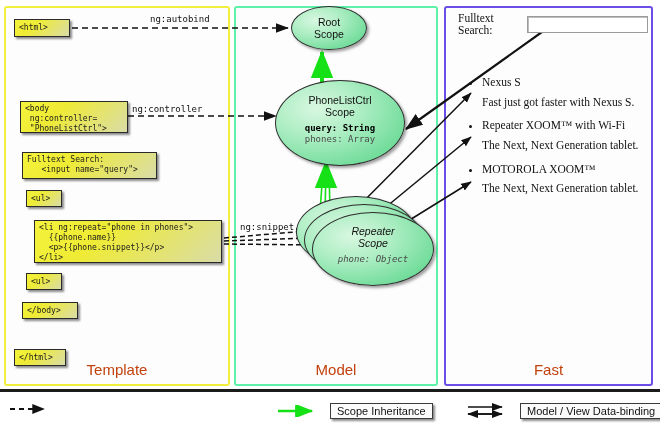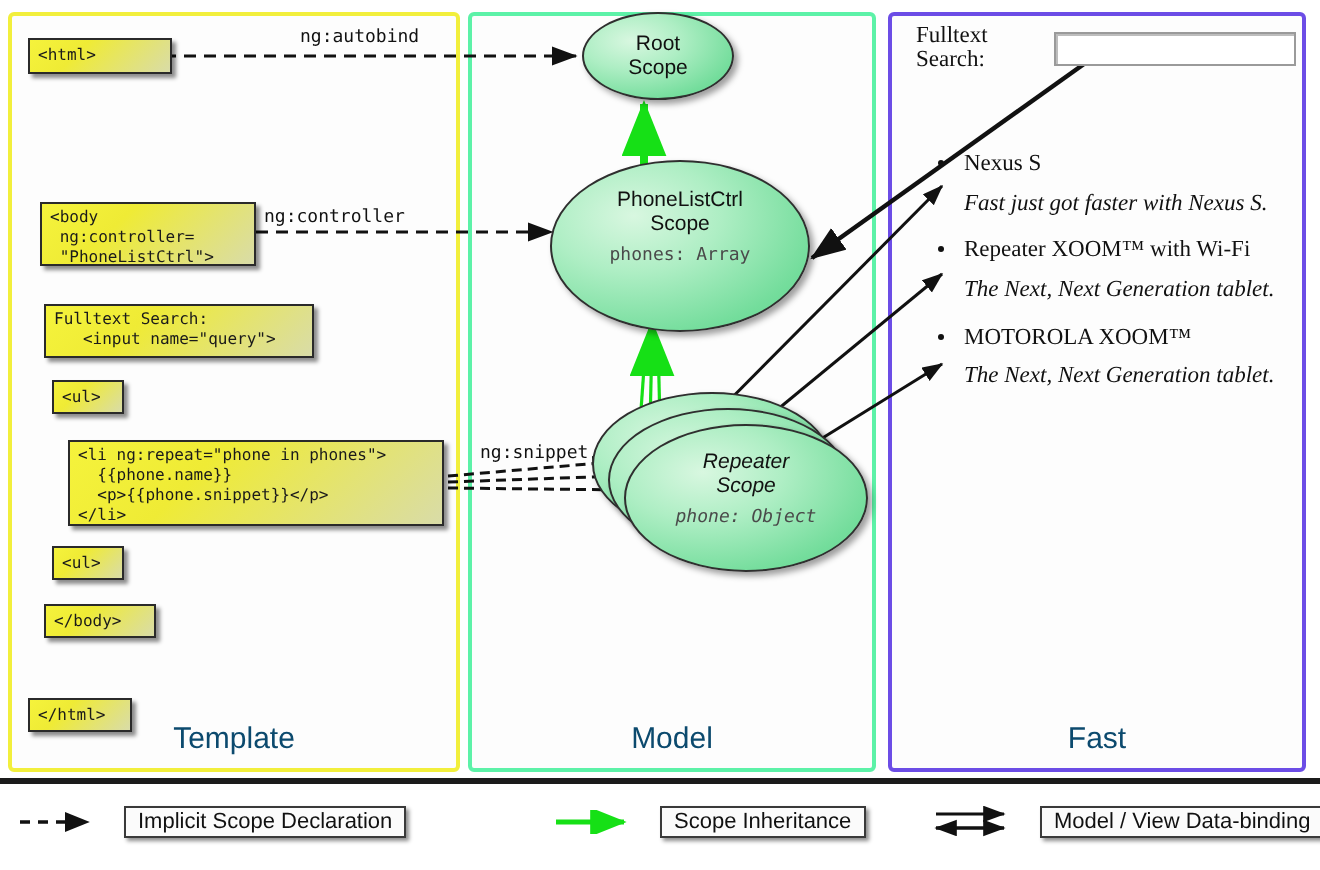--- a/index.html
+++ b/index.html
@@ -34,21 +34,21 @@
   .panel-model    { left: 234px; top: 6px;  width: 204px; height: 380px; border: 2px solid #5df2a8; }
   .panel-view     { left: 444px; top: 6px;  width: 209px; height: 380px; border: 2px solid #6c4de6; }
 
   .panel-label {
     position: absolute;
     bottom: 6px;
     left: 0;
     width: 100%;
     text-align: center;
     font-size: 15px;
-    color: #0c4a6e;
+    color: #c2410c;
     font-family: "Liberation Sans", sans-serif;
   }
 
   
   .codebox {
     position: absolute;
     background: linear-gradient(135deg, #f5f33c 0%, #efeb35 35%, #d9dca8 100%);
     border: 1px solid #2a2a2a;
     box-shadow: 2px 2px 2px rgba(0,0,0,0.45);
     font-family: "DejaVu Sans Mono", monospace;
@@ -116,21 +116,21 @@
     font-size: 11.5px;
   }
   .phone-list li { margin: 0; }
   .phone-name { line-height: 1.1; }
   .phone-snippet {
     margin: 7px 0 11px 0;
     font-size: 11.5px;
     line-height: 1.1;
     list-style: none;
   }
-  .phone-snippet-row { list-style: none; margin-left: -14px; font-style: italic; }
+  .phone-snippet-row { list-style: none; margin-left: -14px; }
 
   
   .edge-label {
     position: absolute;
     font-family: "DejaVu Sans Mono", monospace;
     font-size: 9px;
     color: #111;
     white-space: nowrap;
   }
 
@@ -229,21 +229,21 @@
       <path d="M345,220 L471,93" stroke="#111" stroke-width="1.5" fill="none" marker-end="url(#arrow-black-sm)"></path>
     </g>
     <g>
       <path d="M352,235 L471,137" stroke="#111" stroke-width="1.5" fill="none" marker-end="url(#arrow-black-sm)"></path>
     </g>
     <g>
       <path d="M358,252 L471,182" stroke="#111" stroke-width="1.5" fill="none" marker-end="url(#arrow-black-sm)"></path>
     </g>
   </svg>
 
-  <div class="codebox" style="left:14px;  top:19px;  width:72px;  height:18px;  display:flex;align-items:center;">&lt;html&gt;</div>
+  <div class="codebox" style="left:14px;  top:19px;  width:56px;  height:18px;  display:flex;align-items:center;">&lt;html&gt;</div>
 
   <div class="codebox" style="left:20px;  top:101px; width:108px; height:32px;">&lt;body
  ng:controller=
  "PhoneListCtrl"&gt;</div>
 
   <div class="codebox" style="left:22px;  top:152px; width:135px; height:27px;">Fulltext Search:
    &lt;input name="query"&gt;</div>
 
   <div class="codebox" style="left:26px;  top:190px; width:36px;  height:17px; display:flex;align-items:center;">&lt;ul&gt;</div>
 
@@ -264,20 +264,21 @@
 
   <div class="scope" style="left:291px; top:6px; width:76px; height:44px; display:flex;align-items:center;justify-content:center;">
     <div class="title"><span style="white-space:pre-line;">Root
 Scope</span></div>
   </div>
 
   <div class="scope" style="left:275px; top:80px; width:130px; height:86px; padding-top:13px;">
     <div class="title"><span style="white-space:pre-line;">PhoneListCtrl
 Scope</span></div>
     <div class="props">
+      <div class="strong">query: String</div>
       <div class="dim">phones: Array</div>
     </div>
   </div>
 
   <div class="scope" style="left:296px; top:196px; width:120px; height:72px; z-index:1;"></div>
   <div class="scope" style="left:304px; top:204px; width:120px; height:72px; z-index:2;"></div>
   <div class="scope" style="left:312px; top:212px; width:122px; height:74px; z-index:3; padding-top:12px;font-style:italic;">
     <div class="title"><span style="white-space:pre-line;">Repeater
 Scope</span></div>
     <div class="props">
@@ -318,21 +319,20 @@
 
     <div class="legend-item" style="left:8px; top:8px;">
       <svg class="legend-svg" width="46" height="12">
         <defs>
           <marker id="lg-a1" markerWidth="8" markerHeight="8" refX="6.5" refY="2.8" orient="auto">
             <path d="M0,0 L7,2.8 L0,5.6 Z" fill="#111"></path>
           </marker>
         </defs>
         <path d="M2,6 L36,6" stroke="#111" stroke-width="1.8" stroke-dasharray="5,4" fill="none" marker-end="url(#lg-a1)"></path>
       </svg>
-      <div class="legend-box">Implicit Scope Declaration</div>
     </div>
 
     <div class="legend-item" style="left:276px; top:8px;">
       <svg class="legend-svg" width="46" height="12">
         <defs>
           <marker id="lg-a2" markerWidth="8" markerHeight="8" refX="6.5" refY="2.8" orient="auto">
             <path d="M0,0 L7,2.8 L0,5.6 Z" fill="#16e016"></path>
           </marker>
         </defs>
         <path d="M2,6 L36,6" stroke="#16e016" stroke-width="2.6" fill="none" marker-end="url(#lg-a2)"></path>

